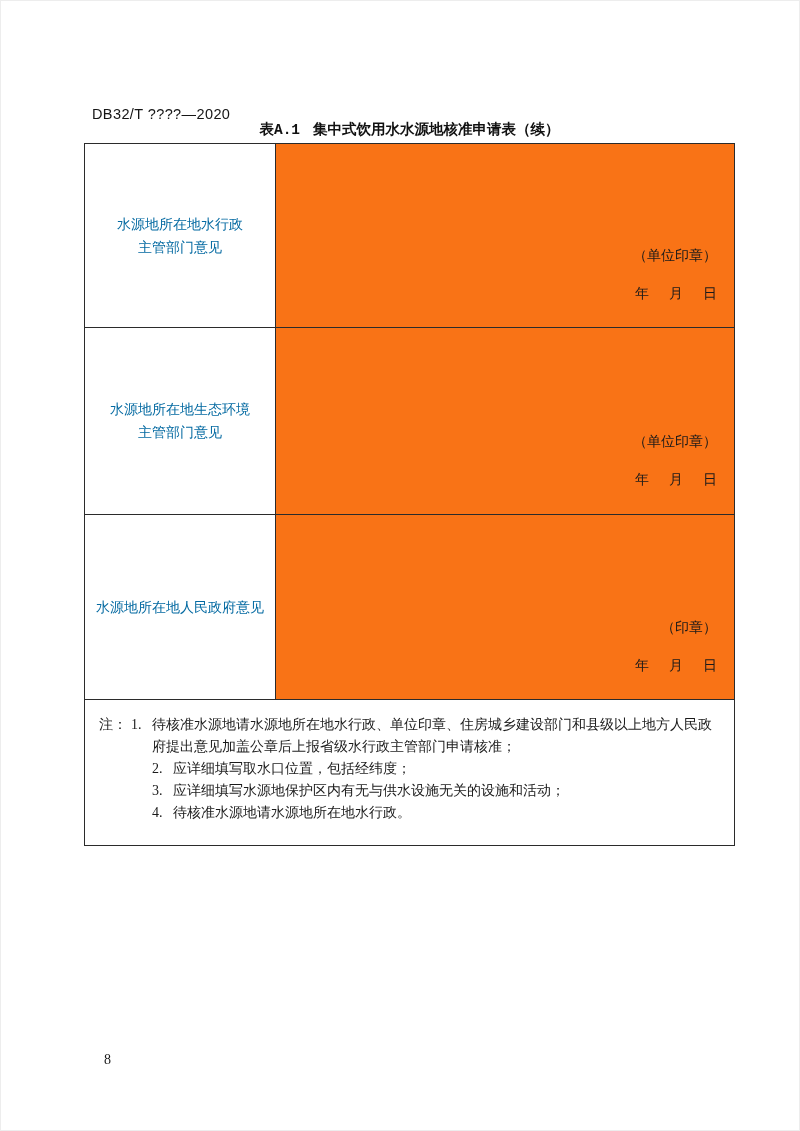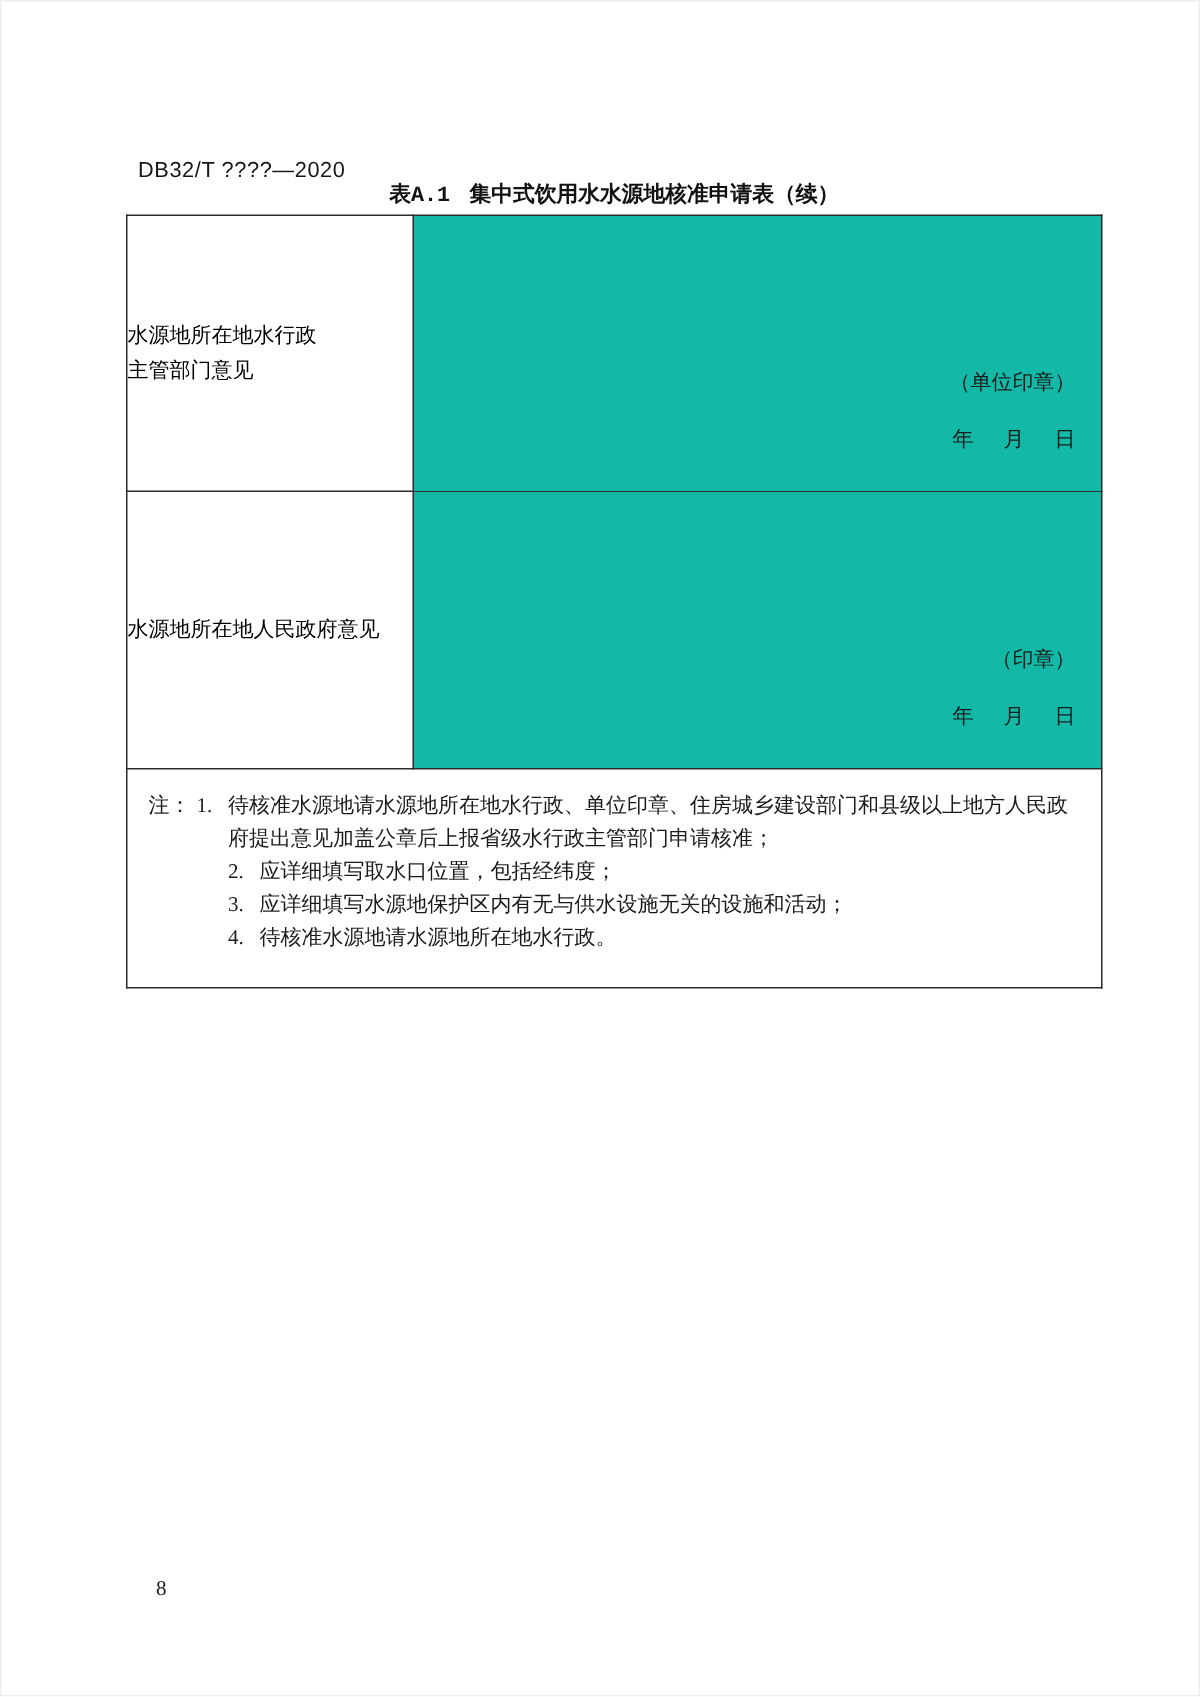--- a/index.html
+++ b/index.html
@@ -48,25 +48,26 @@
     padding: 0;
     vertical-align: middle;
   }
   col.c-label   { width: 191px; }
   tr.row-0 td { height: 183px; }
   tr.row-1 td { height: 186px; }
   tr.row-2 td { height: 181px; }
   tr.row-3 td { height: 184px; }
   tr.row-notes td { height: 131px; }
   .label-cell {
+    text-align: center;
     font-size: 14px;
     line-height: 23px;
-    color: #000000;
+    color: #0369a1;
   }
-  .content-cell { position: relative; background: #14b8a6; }
+  .content-cell { position: relative; background: #f97316; }
   .stamp-block {
     position: absolute;
     right: 17px;
     top: 56%;
     text-align: right;
     font-size: 14px;
     line-height: 20px;
     color: #1a1a1a;
     white-space: nowrap;
   }
@@ -126,20 +127,32 @@
       <div>主管部门意见</div>
     </td>
     <td class="content-cell">
       <div class="stamp-block">
         <div>（单位印章）</div>
         <div class="stamp-date">年　月　日</div>
       </div>
     </td>
   </tr>
 
+  <tr class="row-1">
+    <td class="label-cell">
+      <div>水源地所在地生态环境</div>
+      <div>主管部门意见</div>
+    </td>
+    <td class="content-cell">
+      <div class="stamp-block">
+        <div>（单位印章）</div>
+        <div class="stamp-date">年　月　日</div>
+      </div>
+    </td>
+  </tr>
 
 
   <tr class="row-3">
     <td class="label-cell">
       <div>水源地所在地人民政府意见</div>
     </td>
     <td class="content-cell">
       <div class="stamp-block">
         <div>（印章）</div>
         <div class="stamp-date">年　月　日</div>

